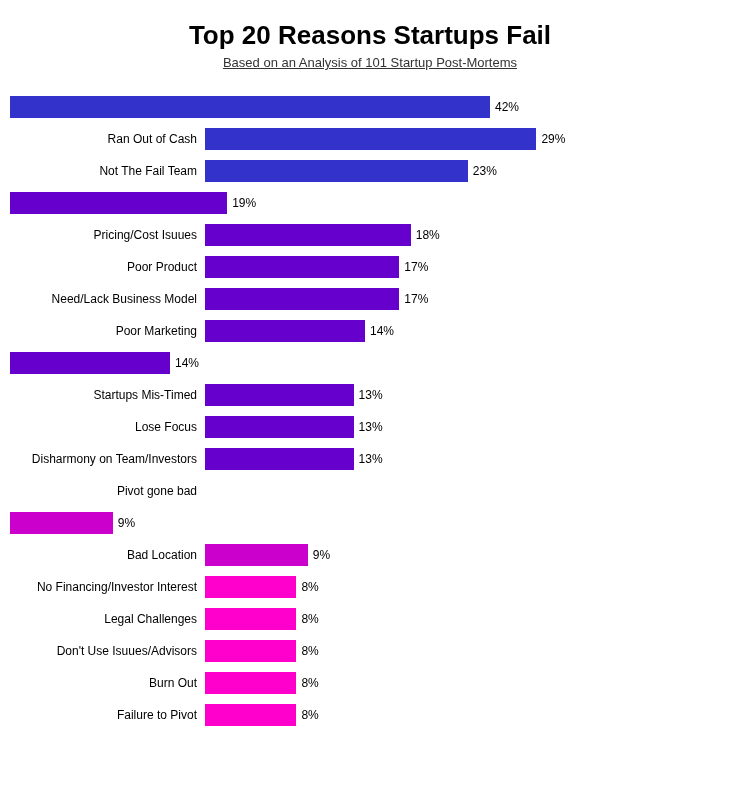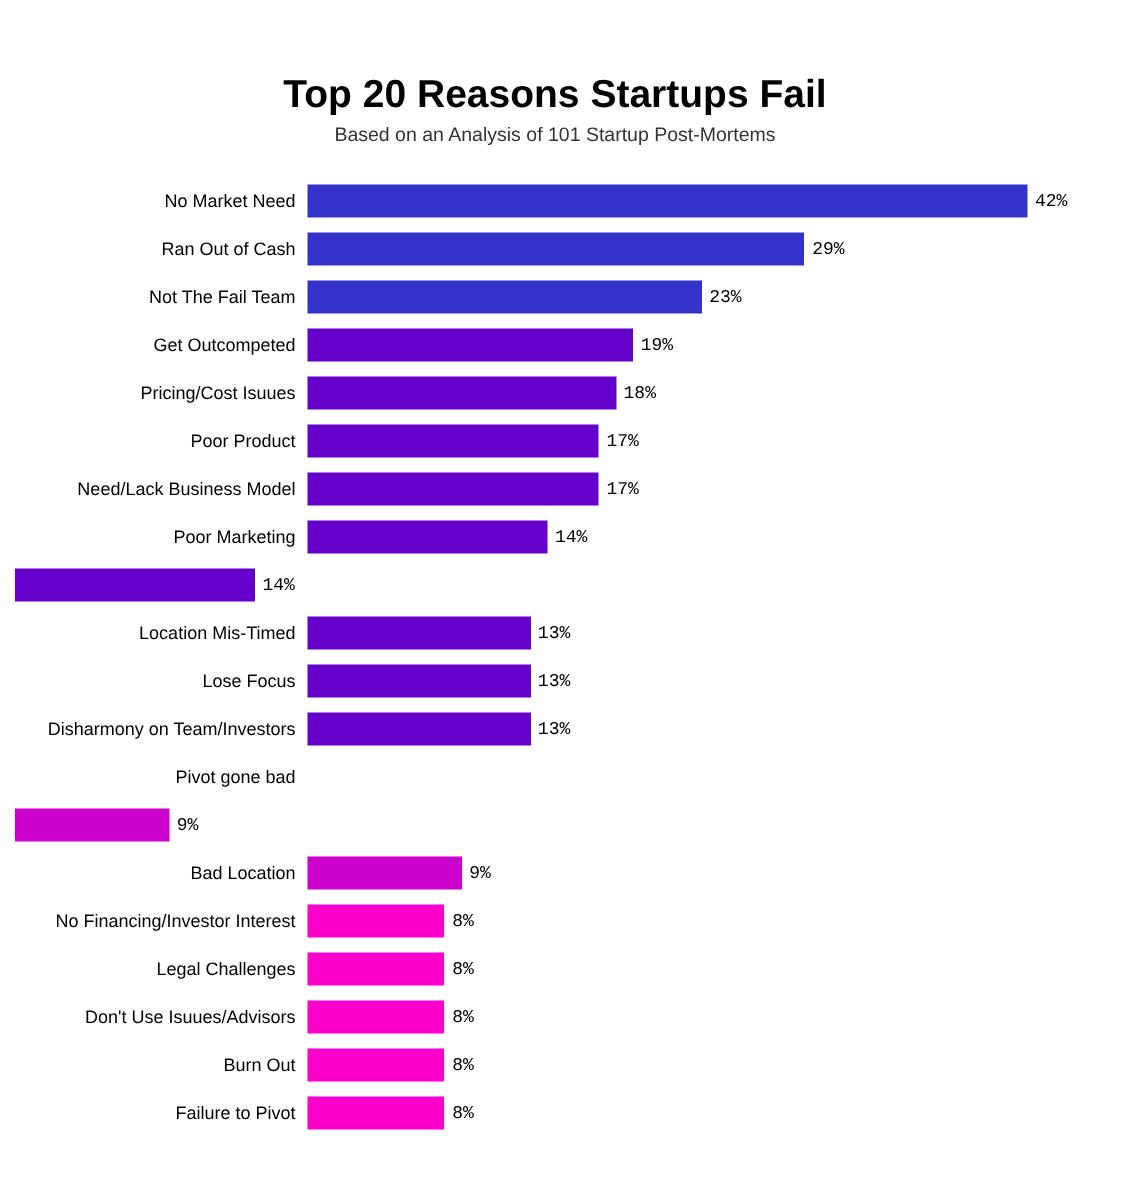--- a/index.html
+++ b/index.html
@@ -4,34 +4,34 @@
   <style>
     * { margin: 0; padding: 0; box-sizing: border-box; }
     body {
       background: #fff;
       font-family: Arial, sans-serif;
       width: 750px;
       min-height: 800px;
     }
     .chart-container {
       padding: 20px 20px 20px 10px;
-      margin-top: 27px;
     }
     .chart-title {
       text-align: center;
       font-size: 26px;
       font-weight: bold;
       color: #000;
       margin-bottom: 4px;
     }
     .chart-subtitle {
       text-align: center;
       font-size: 13px;
       color: #333;
       margin-bottom: 22px;
+      text-decoration: underline;
     }
     .chart-body {
       display: flex;
       flex-direction: column;
       gap: 0px;
     }
     .bar-row {
       display: flex;
       align-items: center;
       height: 30px;
@@ -53,53 +53,50 @@
     }
     .bar-fill {
       height: 22px;
       display: inline-block;
     }
     .bar-pct {
       font-size: 12px;
       color: #000;
       margin-left: 5px;
       white-space: nowrap;
-      font-family: Liberation Mono, monospace;
     }
   </style>
 </head>
 <body>
 
 <div class="chart-container">
   <div class="chart-title">Top 20 Reasons Startups Fail</div>
   <div class="chart-subtitle">Based on an Analysis of 101 Startup Post-Mortems</div>
   <div class="chart-body" id="chart-body">
   <div class="bar-row">
-        <div class="bar-label">No Market Need</div>
         <div class="bar-track">
           <div class="bar-fill" style="width: 480px; background-color: rgb(51, 51, 204);"></div>
           <span class="bar-pct">42%</span>
         </div>
       </div>
       <div class="bar-row">
         <div class="bar-label">Ran Out of Cash</div>
         <div class="bar-track">
           <div class="bar-fill" style="width: 331.429px; background-color: rgb(51, 51, 204);"></div>
           <span class="bar-pct">29%</span>
         </div>
       </div>
       <div class="bar-row">
         <div class="bar-label">Not The Fail Team</div>
         <div class="bar-track">
           <div class="bar-fill" style="width: 262.857px; background-color: rgb(51, 51, 204);"></div>
           <span class="bar-pct">23%</span>
         </div>
       </div>
       <div class="bar-row">
-        <div class="bar-label">Get Outcompeted</div>
         <div class="bar-track">
           <div class="bar-fill" style="width: 217.143px; background-color: rgb(102, 0, 204);"></div>
           <span class="bar-pct">19%</span>
         </div>
       </div>
       <div class="bar-row">
         <div class="bar-label">Pricing/Cost Isuues</div>
         <div class="bar-track">
           <div class="bar-fill" style="width: 205.714px; background-color: rgb(102, 0, 204);"></div>
           <span class="bar-pct">18%</span>
@@ -126,21 +123,21 @@
           <span class="bar-pct">14%</span>
         </div>
       </div>
       <div class="bar-row">
         <div class="bar-track">
           <div class="bar-fill" style="width: 160px; background-color: rgb(102, 0, 204);"></div>
           <span class="bar-pct">14%</span>
         </div>
       </div>
       <div class="bar-row">
-        <div class="bar-label">Location Mis-Timed</div>
+        <div class="bar-label">Startups Mis-Timed</div>
         <div class="bar-track">
           <div class="bar-fill" style="width: 148.571px; background-color: rgb(102, 0, 204);"></div>
           <span class="bar-pct">13%</span>
         </div>
       </div>
       <div class="bar-row">
         <div class="bar-label">Lose Focus</div>
         <div class="bar-track">
           <div class="bar-fill" style="width: 148.571px; background-color: rgb(102, 0, 204);"></div>
           <span class="bar-pct">13%</span>

